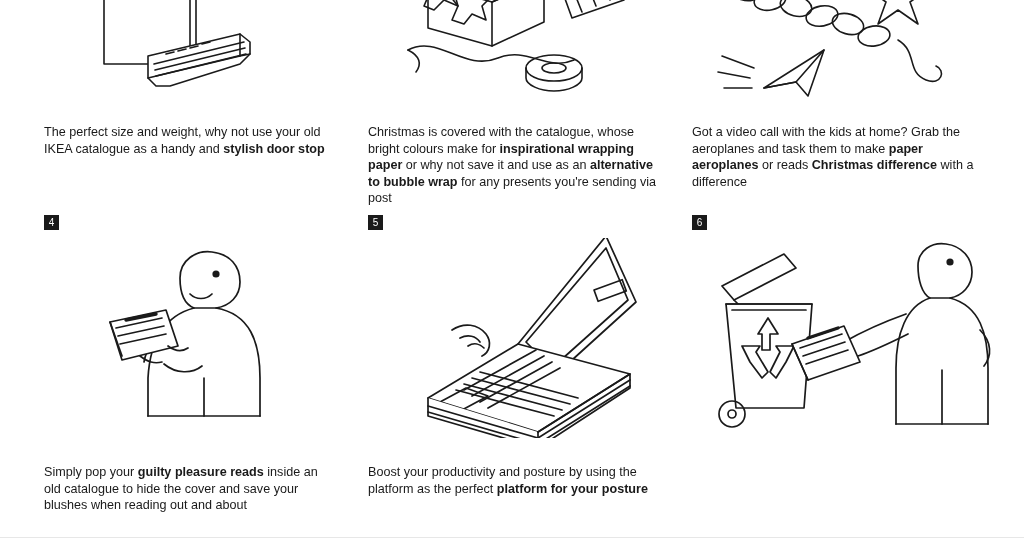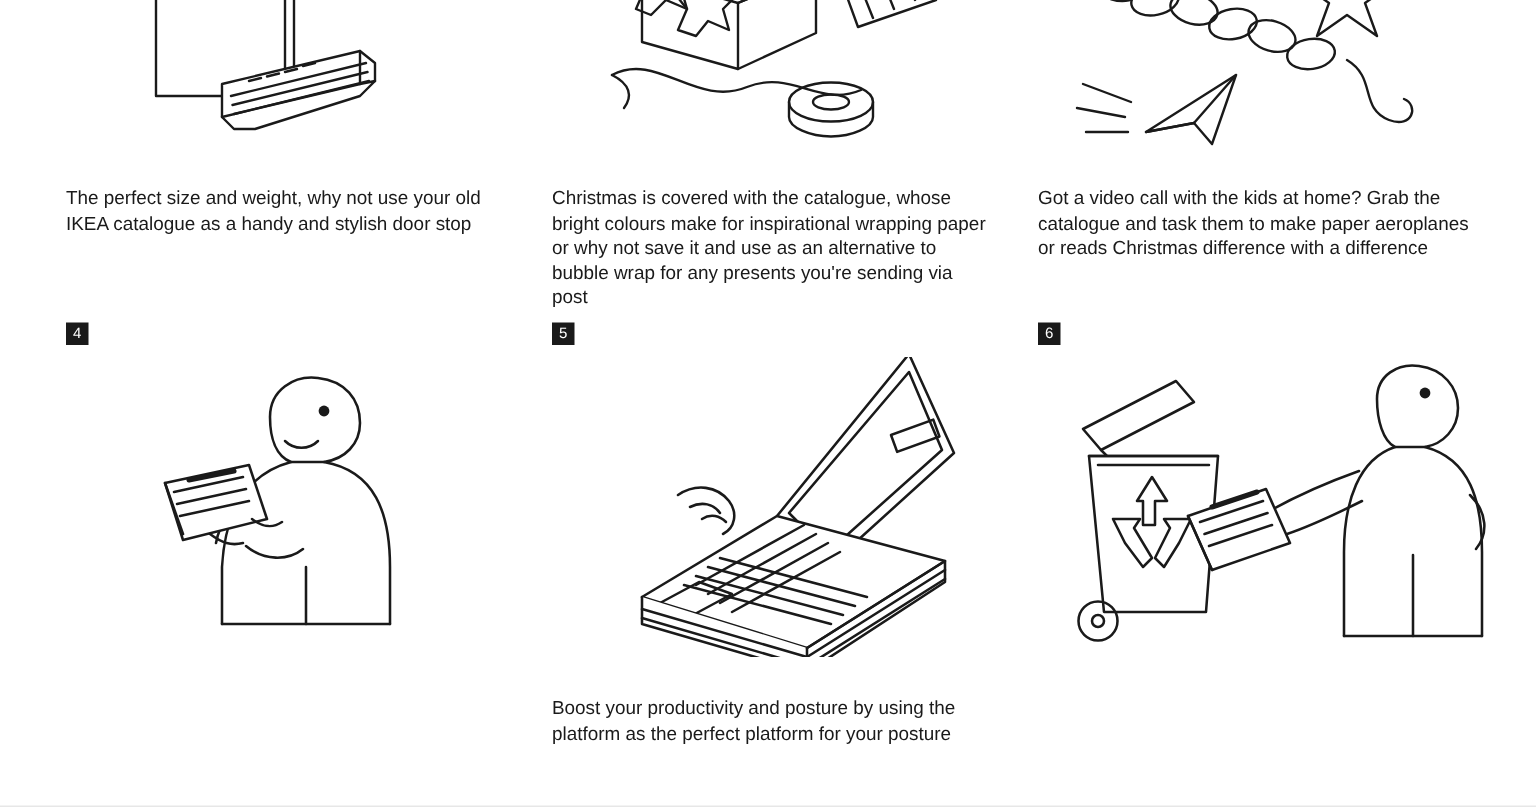--- a/index.html
+++ b/index.html
@@ -46,21 +46,21 @@
     width:320px;
   }
   .art svg{display:block;}
   .cap{
     font-size:12.6px;
     line-height:16.6px;
     color:#1a1a1a;
     width:290px;
     margin-top:8px;
   }
-  .cap b{font-weight:normal;margin-top:28px;}
+  .cap b{font-weight:bold;margin-top:28px;}
   .spacer-row{height:8px;}
   .bottom-rule{
     position:absolute;
     left:0;right:0;bottom:0;
     height:1px;
     background:#e7e7e7;
   }
 </style>
 </head>
 <body>
@@ -129,21 +129,21 @@
 
           <path d="M206 46 C226 58 214 78 234 86 C250 92 254 76 244 72"></path>
 
           <path d="M72 94 L132 56 L116 102 L104 88 Z"></path>
           <path d="M72 94 L104 88"></path>
           <path d="M104 88 L132 56"></path>
 
           <path d="M30 62 L62 74 M26 78 L58 84 M32 94 L60 94"></path>
         </svg>
       </div>
-      <div class="cap"><span>Got a video call with the kids at home? Grab the catalogue and task them to make </span><b>paper aeroplanes</b><span> or reads </span><b>Christmas difference</b><span> with a difference</span></div>
+      <div class="cap"><span>Got a video call with the kids at home? Grab the aeroplanes and task them to make </span><b>paper aeroplanes</b><span> or reads </span><b>Christmas difference</b><span> with a difference</span></div>
     </div>
 
     <div class="spacer-row"></div>
     <div class="spacer-row"></div>
     <div class="spacer-row"></div>
 
     <div class="cell row2">
       <div class="num">4</div>
       <div class="art">
         <svg width="320" height="200" viewBox="0 0 320 200" fill="none" stroke="#1a1a1a" stroke-width="1.7" stroke-linejoin="round" stroke-linecap="round">
@@ -162,20 +162,21 @@
 
           <path d="M66 84 L122 72 L134 108 L78 122 Z" fill="#fff"></path>
           <path d="M66 84 L78 118"></path>
           <path d="M72 90 L118 80 M74 98 L120 88 M76 106 L122 96"></path>
           <path d="M82 82 L112 76" stroke-width="3.4"></path>
 
           <path d="M96 118 C104 124 110 126 118 124"></path>
           <path d="M124 108 C132 114 138 114 144 110"></path>
         </svg>
       </div>
+      <div class="cap"><span>Simply pop your </span><b>guilty pleasure reads</b><span> inside an old catalogue to hide the cover and save your blushes when reading out and about</span></div>
     </div>
 
     <div class="cell row2">
       <div class="num">5</div>
       <div class="art">
         <svg width="320" height="200" viewBox="0 0 320 200" fill="none" stroke="#1a1a1a" stroke-width="1.7" stroke-linejoin="round" stroke-linecap="round">
 
           <path d="M150 106 L238 -2 L268 64 L182 142 Z" fill="#fff"></path>
           <path d="M158 104 L238 10 L260 62 L184 130 Z"></path>
           <rect x="226" y="52" width="30" height="12" transform="rotate(-20 226 52)"></rect>

